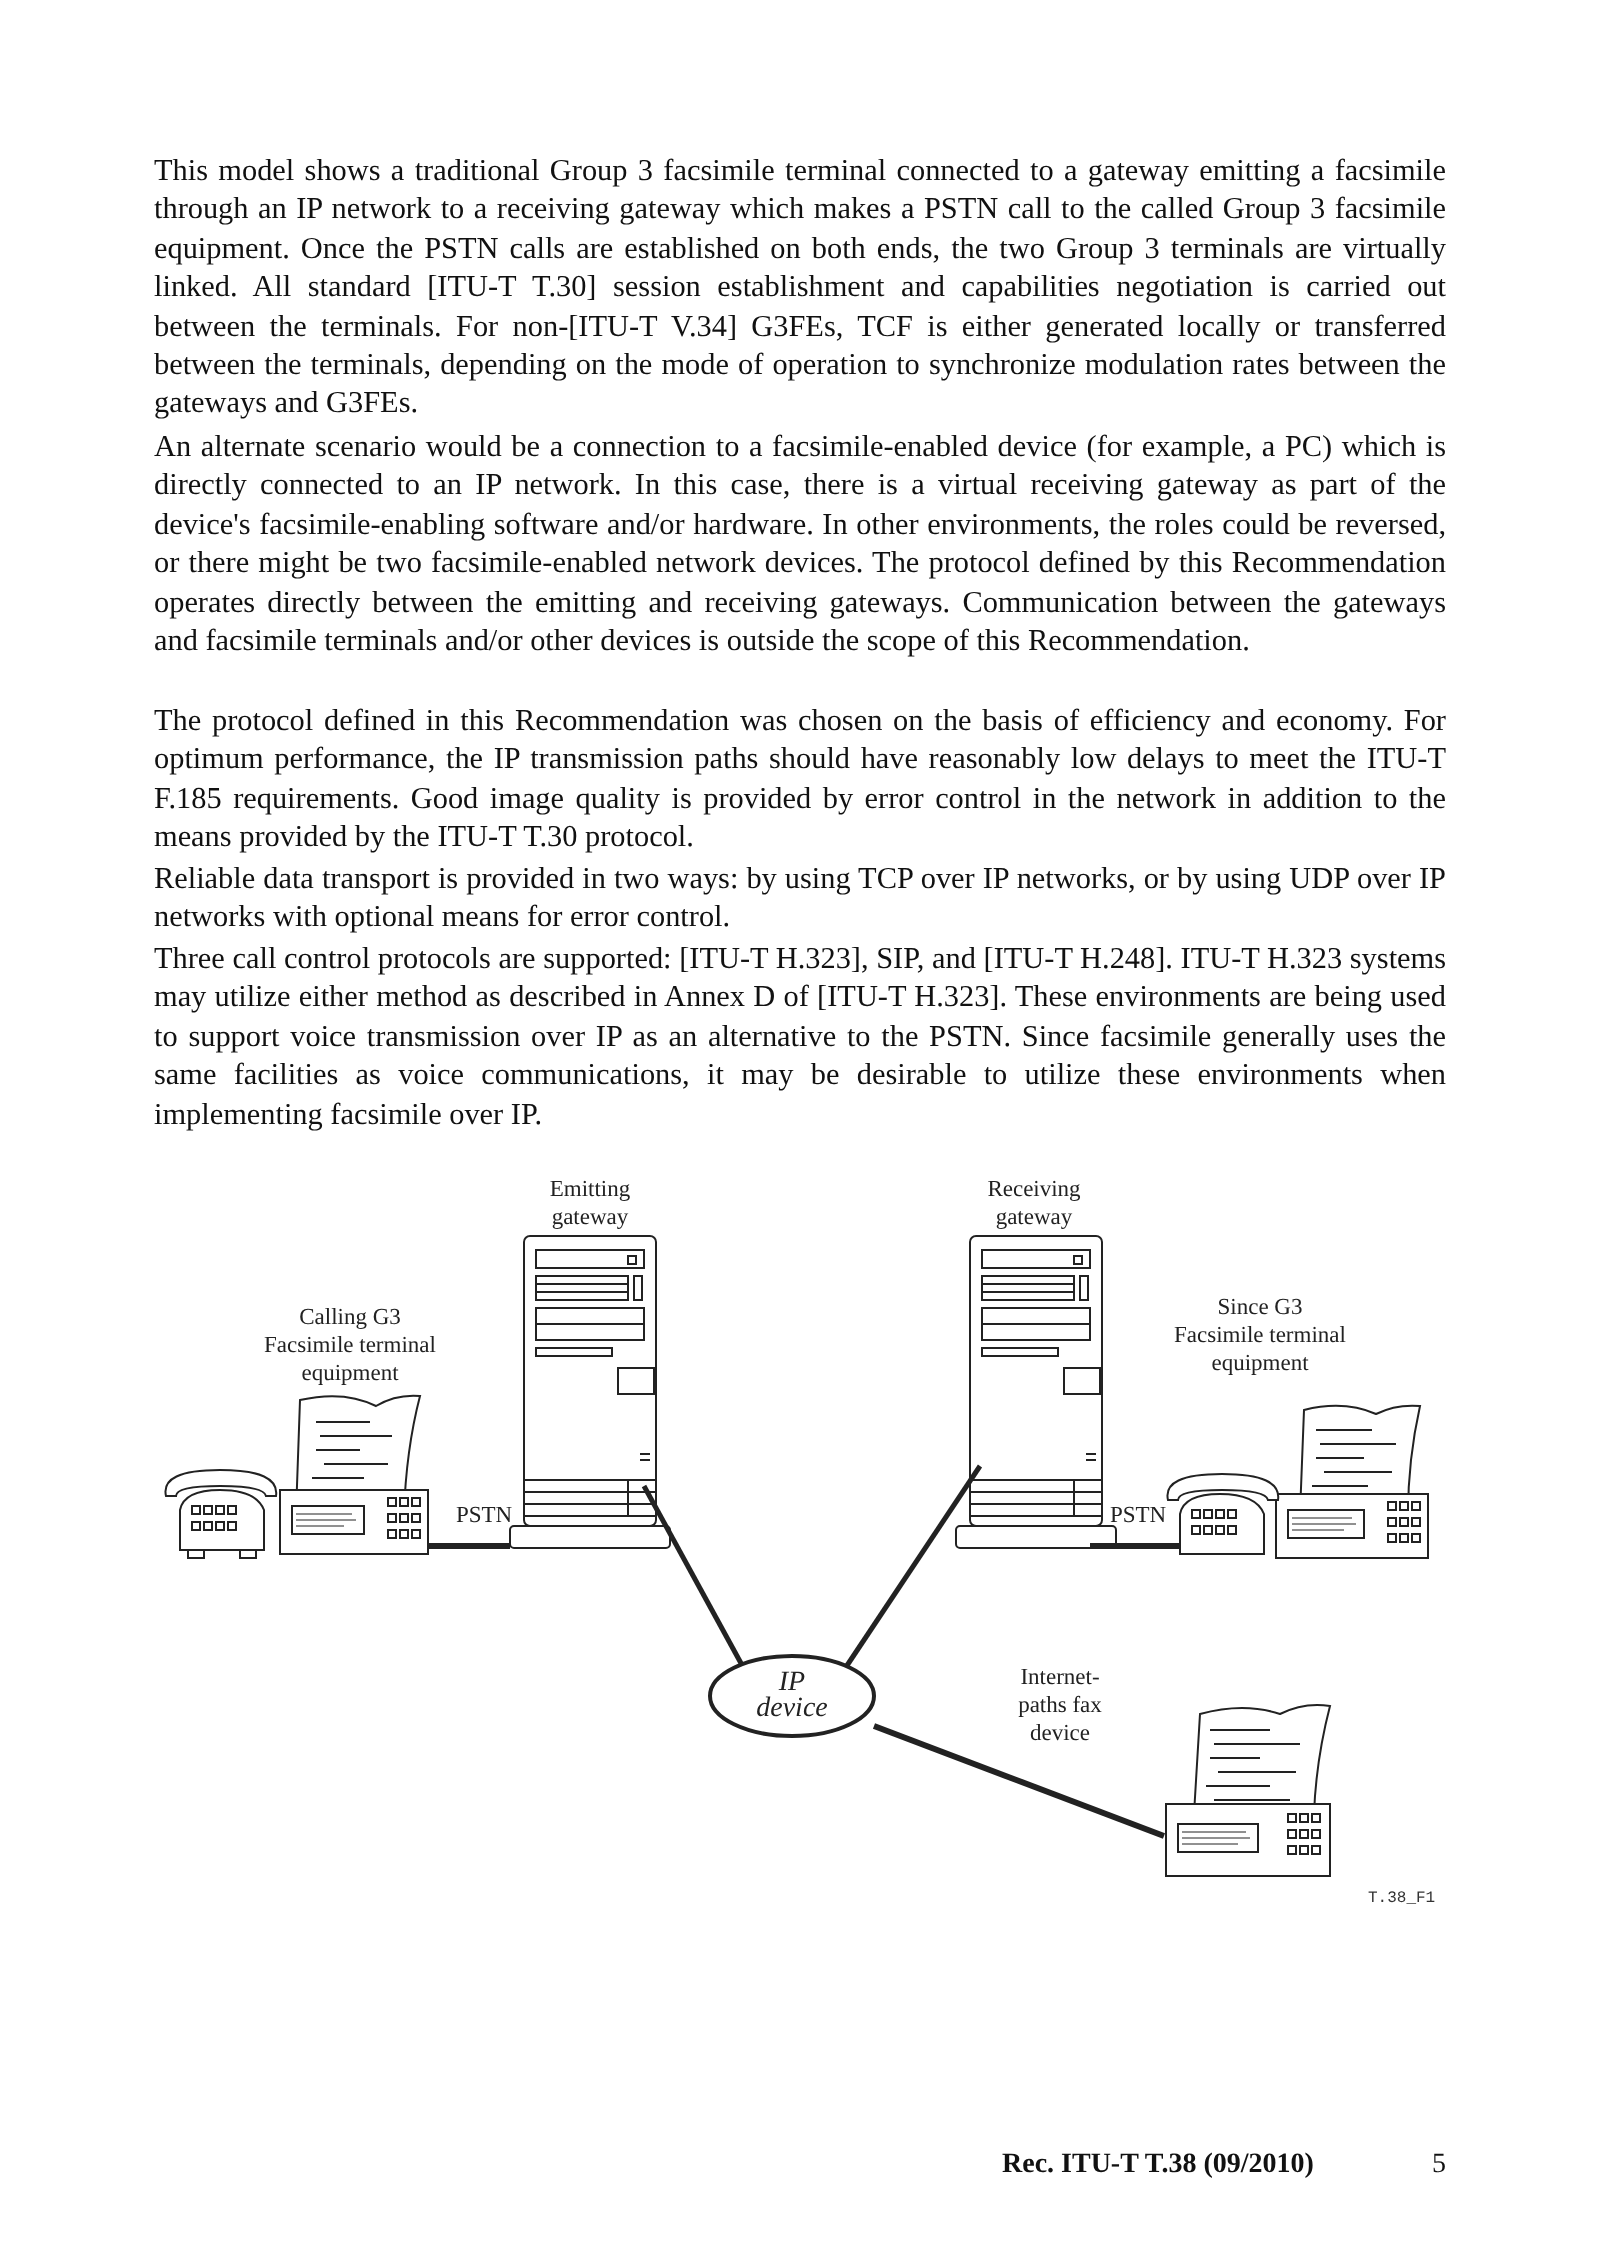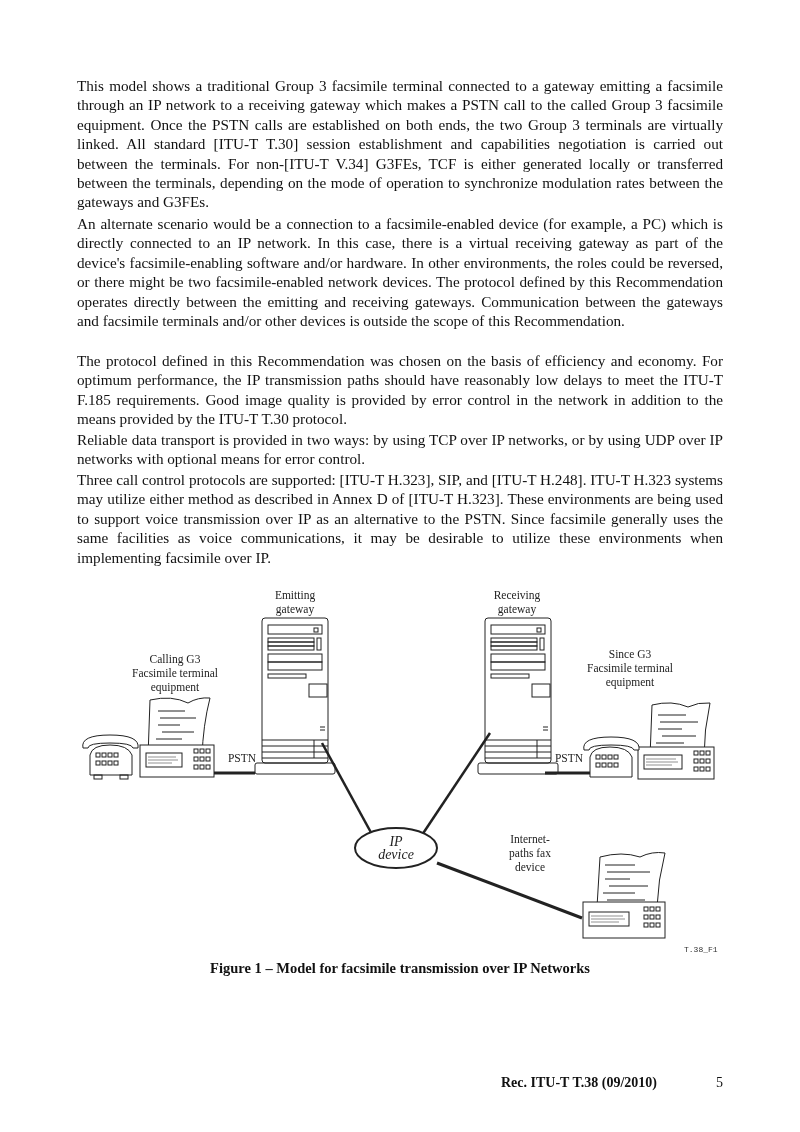--- a/index.html
+++ b/index.html
@@ -223,17 +223,16 @@
       <div>device</div>
     </div>
     <div class="fig-label" style="left:425px; top:247px; width:70px;">
       <div>Internet-</div>
       <div>paths fax</div>
       <div>device</div>
     </div>
     <div class="fig-code" style="left:614px; top:360px;">T.38_F1</div>
   </div>
 
-  <div class="caption">Figure 1 – Model for facsimile transmission over IP Networks</div>
 
   <div class="footer-ref">Rec. ITU-T T.38 (09/2010)</div>
   <div class="footer-page">5</div>
 </div>
 
 </body></html>

